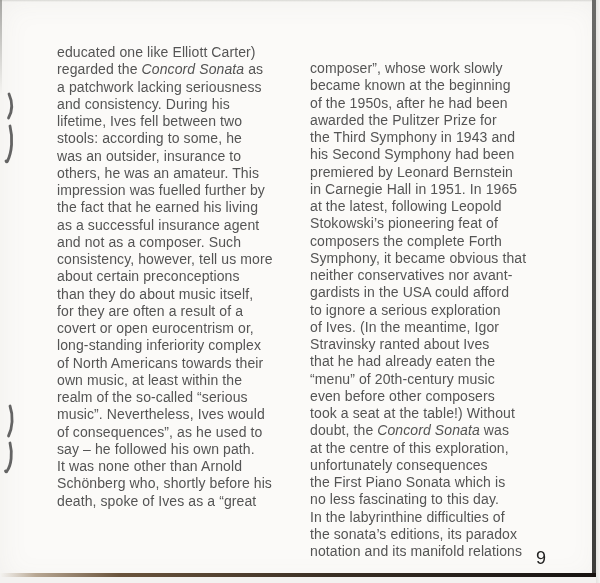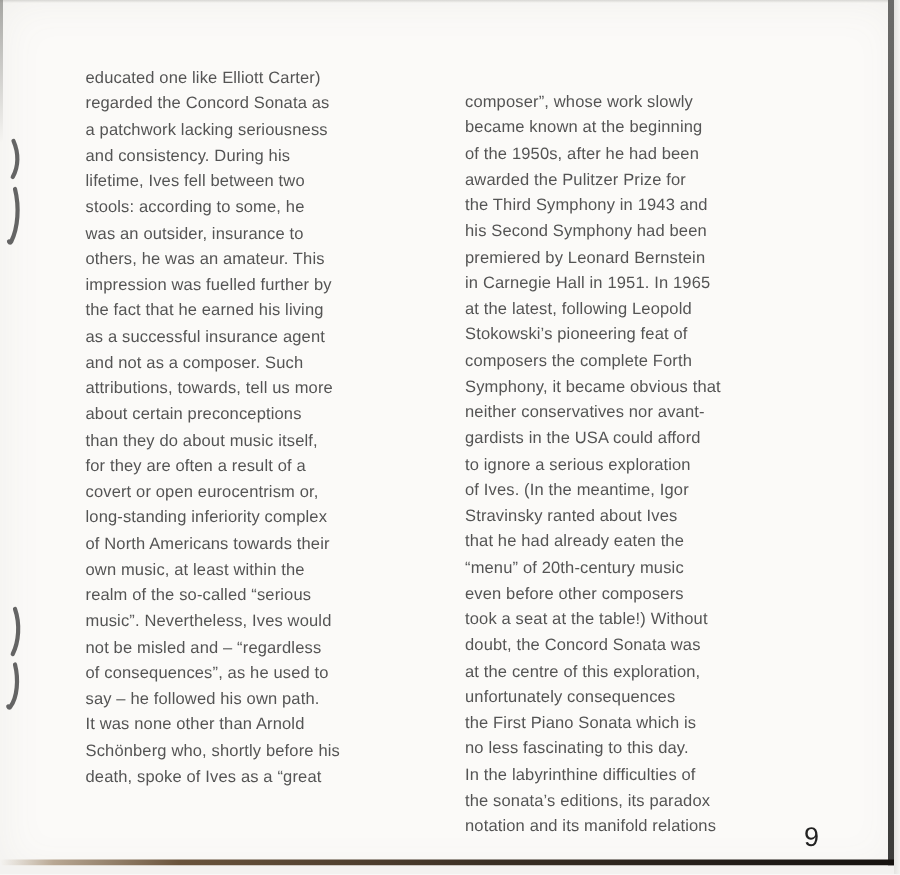--- a/index.html
+++ b/index.html
@@ -19,30 +19,30 @@
     position:relative;
     width:600px;
     height:583px;
     background:var(--background);
     overflow:hidden;
     box-shadow:inset 0 0 30px rgba(120,115,105,0.08);
   }
   .column{
     position:absolute;
     top:44px;
-    font-size:11px;
+    font-size:14px;
     line-height:17.25px;
     color:var(--text);
     letter-spacing:0.1px;
   }
   .column .line{
     white-space:nowrap;
     height:17.25px;
   }
-  .column .it{}
+  .column .it{font-style:italic;}
   .col-left{left:57px;width:252px;}
   .col-right{left:310px;width:268px;margin-top:16px;}
   .page-number{
     position:absolute;
     left:536px;
     top:548px;
     font-size:18px;
     line-height:20px;
     color:var(--page-number);
   }
@@ -107,31 +107,30 @@
       <div class="line"><span>a patchwork lacking seriousness</span></div>
       <div class="line"><span>and consistency. During his</span></div>
       <div class="line"><span>lifetime, Ives fell between two</span></div>
       <div class="line"><span>stools: according to some, he</span></div>
       <div class="line"><span>was an outsider, insurance to</span></div>
       <div class="line"><span>others, he was an amateur. This</span></div>
       <div class="line"><span>impression was fuelled further by</span></div>
       <div class="line"><span>the fact that he earned his living</span></div>
       <div class="line"><span>as a successful insurance agent</span></div>
       <div class="line"><span>and not as a composer. Such</span></div>
-      <div class="line"><span>attributions, towards, tell us more</span></div>
+      <div class="line"><span>consistency, however, tell us more</span></div>
       <div class="line"><span>about certain preconceptions</span></div>
       <div class="line"><span>than they do about music itself,</span></div>
       <div class="line"><span>for they are often a result of a</span></div>
       <div class="line"><span>covert or open eurocentrism or,</span></div>
       <div class="line"><span>long-standing inferiority complex</span></div>
       <div class="line"><span>of North Americans towards their</span></div>
       <div class="line"><span>own music, at least within the</span></div>
       <div class="line"><span>realm of the so-called “serious</span></div>
       <div class="line"><span>music”. Nevertheless, Ives would</span></div>
-      <div class="line"><span>not be misled and – “regardless</span></div>
       <div class="line"><span>of consequences”, as he used to</span></div>
       <div class="line"><span>say – he followed his own path.</span></div>
       <div class="line"><span>It was none other than Arnold</span></div>
       <div class="line"><span>Schönberg who, shortly before his</span></div>
       <div class="line"><span>death, spoke of Ives as a “great</span></div>
     </div>
 
   <div class="column col-right">
       <div class="line"><span>composer”, whose work slowly</span></div>
       <div class="line"><span>became known at the beginning</span></div>

